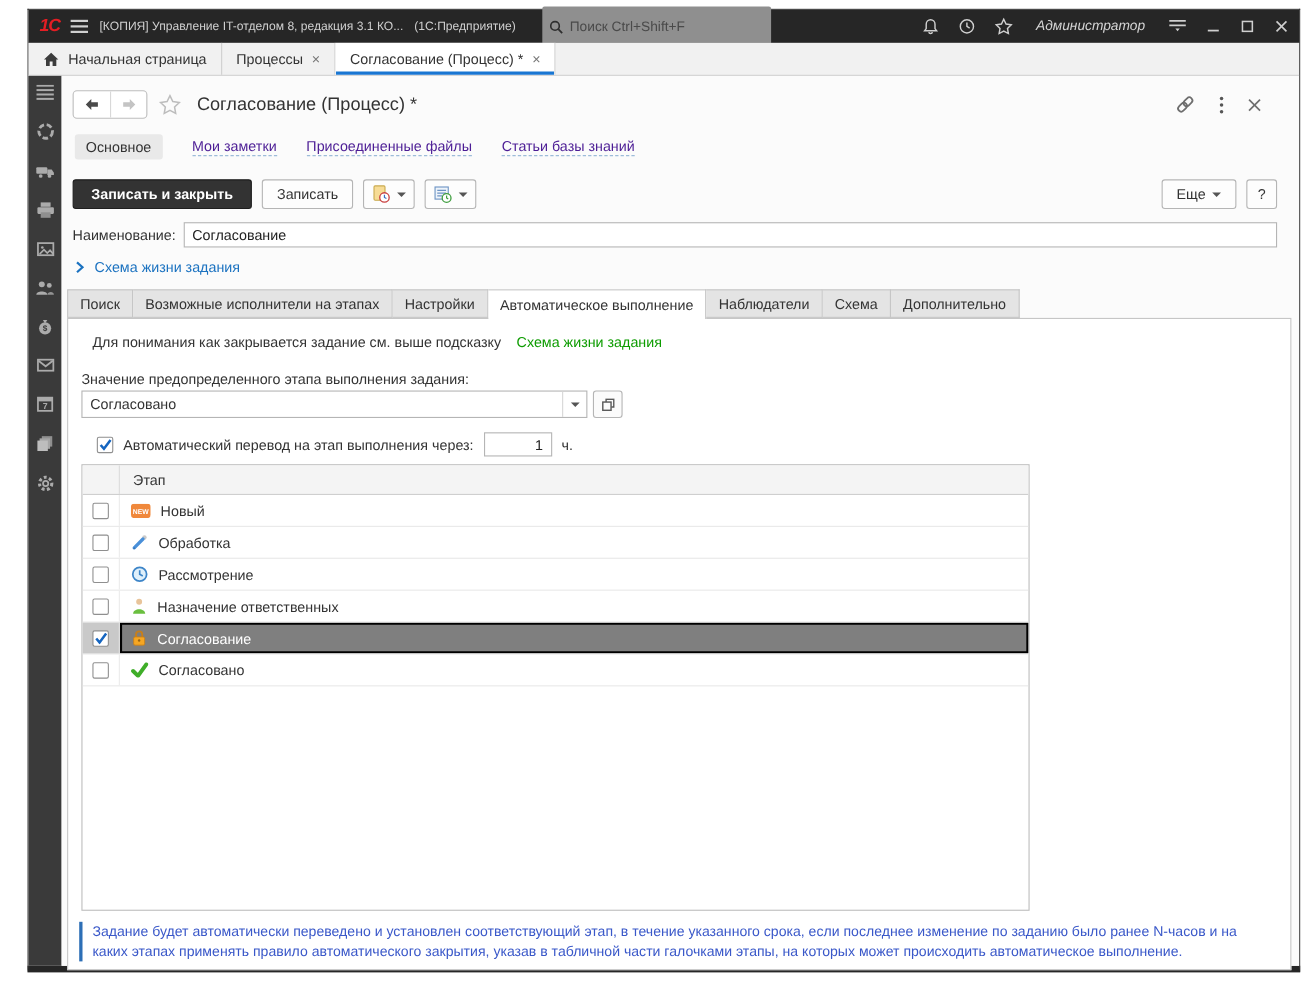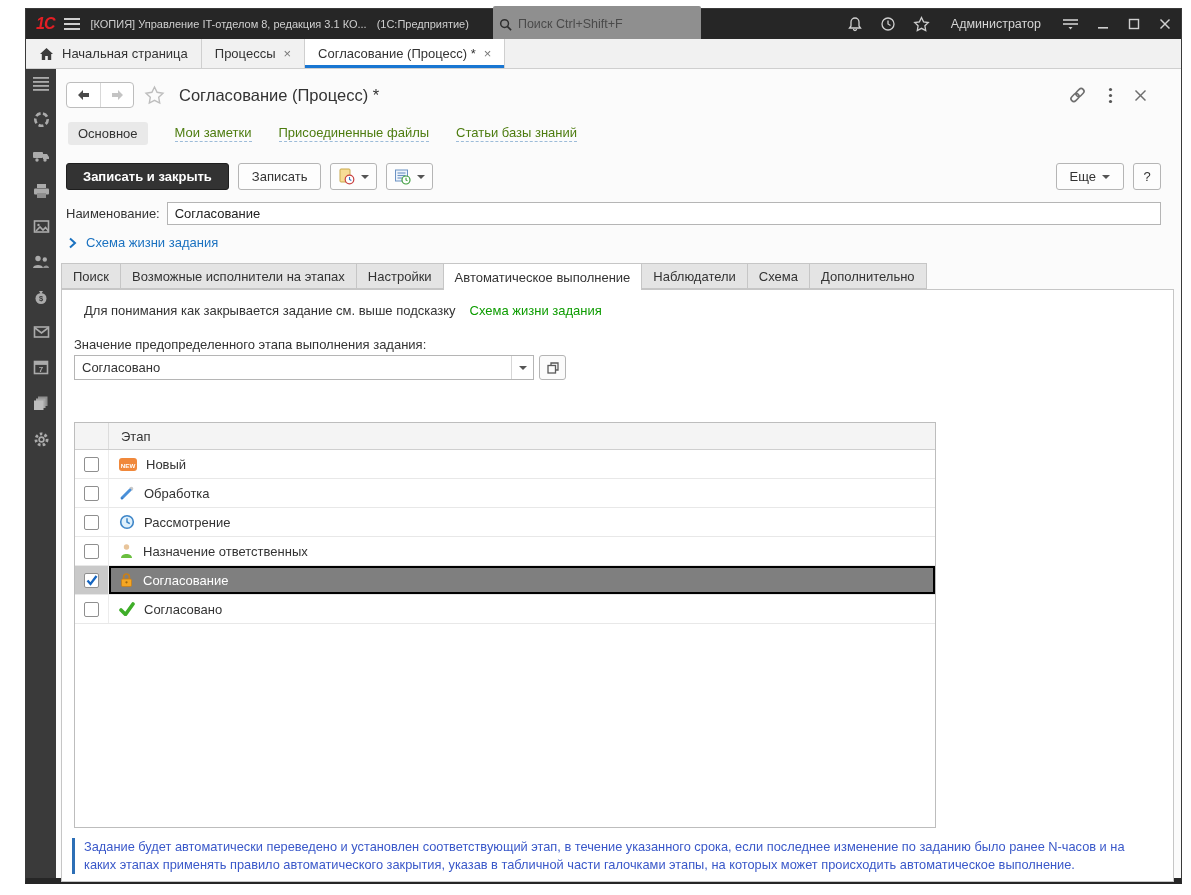--- a/index.html
+++ b/index.html
@@ -13,21 +13,21 @@
     display:flex; flex-direction:column; }
 
   
   .titlebar { height:30px; background:#262626; display:flex; align-items:center;
     padding:0 10px; gap:10px; color:#d5d5d5; flex:none; }
   .logo { color:#e31e24; font-weight:bold; font-style:italic; font-size:16px; letter-spacing:-1px; }
   .tb-title { font-size:11px; color:#cfcfcf; white-space:nowrap; }
   .searchbox { margin-left:14px; width:208px; height:37px; background:#8f8f8f; border-radius:2px;
     display:flex; align-items:center; padding:0 6px; gap:6px; color:#4a4a4a; font-size:12.5px; }
   .tb-spacer { flex:1; }
-  .tb-icons { display:flex; align-items:center; gap:17px; }
+  .tb-icons { display:flex; gap:17px;font-style:italic; }
   .tb-user { font-size:12.5px; color:#d5d5d5; margin:0 4px; }
   .winctl { display:flex; align-items:center; gap:19px; margin-left:8px; }
 
   
   .tabbar { height:30px; background:#f1f1f1; border-bottom:1px solid #cfcfcf;
     display:flex; align-items:stretch; flex:none; }
   .tab { display:flex; align-items:center; gap:8px; padding:0 13px;
     border-right:1px solid #cfcfcf; color:#333; white-space:nowrap; }
   .tab.active { background:#fff; box-shadow:inset 0 -3px 0 #1976d2; }
   .tab-close { color:#777; font-size:13px; line-height:1; }
@@ -41,21 +41,21 @@
   
   .form-header { position:absolute; left:10px; top:13px; display:flex; align-items:center; gap:10px; }
   .navbtn-group { display:flex; border:1px solid #bdbdbd; border-radius:4px; overflow:hidden; background:#fff; }
   .navbtn { width:33px; height:24px; display:flex; align-items:center; justify-content:center; }
   .navbtn + .navbtn { border-left:1px solid #d8d8d8; }
   .form-title { font-size:16.5px; color:#333; margin-left:4px; }
   .header-icons { position:absolute; right:34px; top:17px; display:flex; gap:21px; align-items:center; }
 
   .nav-row { position:absolute; left:12px; top:52px; display:flex; align-items:center; gap:27px; height:24px; }
   .nav-main { background:#e9e9e9; border-radius:3px; padding:4px 10px; color:#333; }
-  .nav-link { color:#4d7c0f; border-bottom:1px dashed #9dbcd9; padding-bottom:1px; cursor:pointer; }
+  .nav-link { color:#4c1d95; border-bottom:1px dashed #9dbcd9; padding-bottom:1px; cursor:pointer; }
 
   
   .toolbar { position:absolute; left:10px; top:94px; right:20px; display:flex; align-items:flex-start; gap:9px; }
   .btn { background:#fdfdfd; border:1px solid #b5b5b5; border-radius:3px; padding:0 13px;
     height:27px; display:flex; align-items:center; color:#333; gap:6px; }
   .btn-dark { background:#333; color:#fff; border-color:#1e1e1e; font-weight:bold; padding:0 16px; }
   .btn-icon { padding:0 7px; }
   .caret { width:0; height:0; border-left:4px solid transparent; border-right:4px solid transparent;
     border-top:4px solid #555; }
   .toolbar-right { margin-left:auto; display:flex; gap:9px; }
@@ -434,20 +434,30 @@
               </span>
           </div>
           <div class="btn-open">
             <svg width="12" height="12" viewBox="0 0 12 12" fill="none" stroke="#5a5a5a" stroke-width="1.3">
                 <rect x="1" y="3.5" width="7.5" height="7.5"></rect>
                 <path d="M4 3.5V1h7v7H8.7"></path>
               </svg>
           </div>
         </div>
 
+        <div class="auto-row">
+          <span class="checkbox">
+            <svg width="12" height="11" viewBox="0 0 12 11">
+                <path d="M1.5 5.5l3 3.5L10.5 1" fill="none" stroke="#1565c0" stroke-width="2.3"></path>
+              </svg>
+          </span>
+          <span>Автоматический перевод на этап выполнения  через:</span>
+          <div class="field num-field">1</div>
+          <span>ч.</span>
+        </div>
 
         <div class="etable">
           <div class="thead">
             <div class="th-check"></div>
             <div class="th-label">Этап</div>
           </div>
 
           <div class="trow">
             <div class="td-check">
                 <span class="checkbox"></span>

